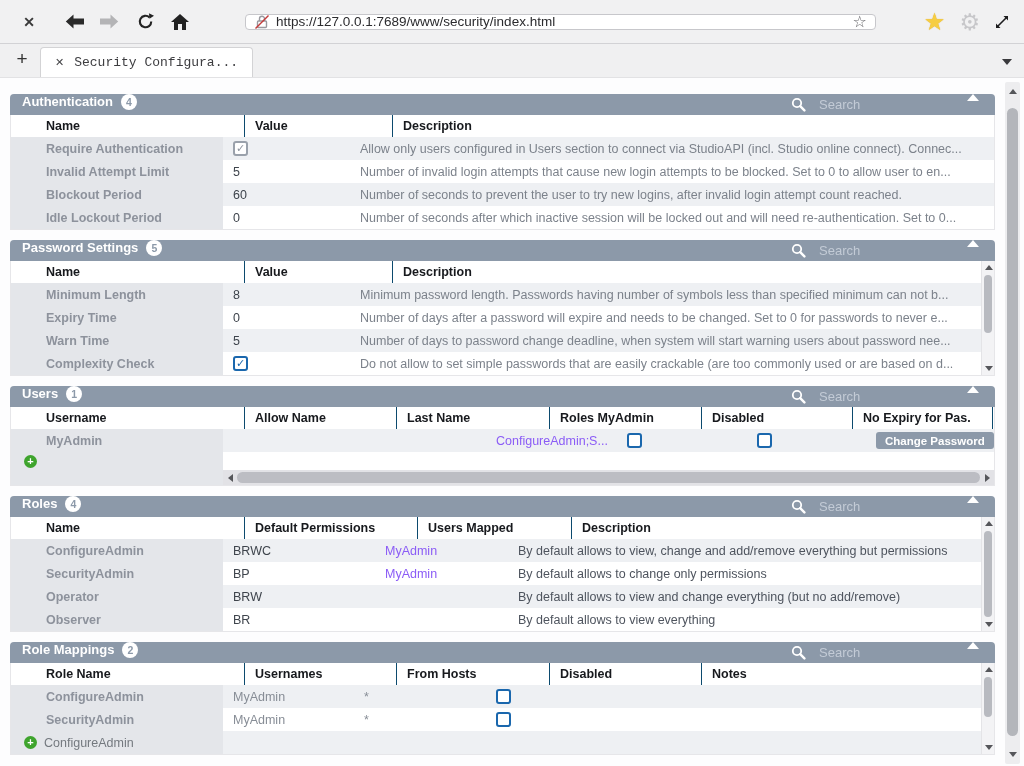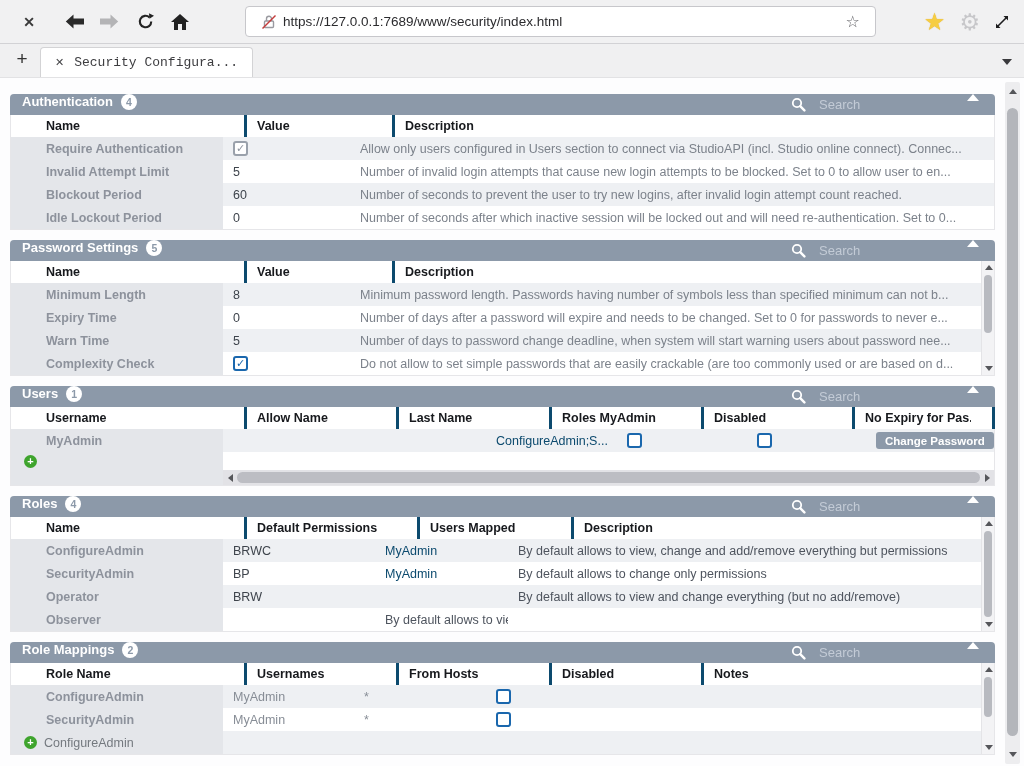--- a/index.html
+++ b/index.html
@@ -9,22 +9,22 @@
 
   
   .toolbar { position:absolute; top:0; left:0; right:0; height:44px; background:#f1f1f2;
              border-bottom:1px solid #d2d2d5; display:flex; align-items:center; }
   .tb-icon { display:inline-flex; align-items:center; justify-content:center; cursor:pointer; }
   .tb-close { margin-left:18px; width:22px; font-size:14px; font-weight:bold; color:#3a3a3a; }
   .tb-back { margin-left:22px; width:26px; }
   .tb-fwd { margin-left:8px; width:26px; }
   .tb-reload { margin-left:10px; width:26px; }
   .tb-home { margin-left:9px; width:26px; }
-  .urlbar { flex:1; margin:0 48px 0 52px; height:31px; background:#fff; border:1px solid #c7c7cb;
-            border-radius:4px; display:flex; align-items:center; padding:0 15px; }
+  .urlbar { flex:1; margin:0 48px 0 52px; height:16px; background:#fff; border:1px solid #c7c7cb;
+            border-radius:4px; display:flex; align-items:center; padding:0 8px; }
   .url-text { flex:1; border:none; outline:none; font-size:13.5px; color:#2b2b2e; margin-left:6px;
               font-family:"Liberation Sans", sans-serif; background:transparent; }
   .url-star { font-family:"DejaVu Sans", sans-serif; font-size:16px; color:#6a6a6e; cursor:pointer; }
   .bm-star { font-family:"DejaVu Sans", sans-serif; font-size:24px; color:#f6cd42;
              text-shadow:0 0 1px #d8a62c; margin-right:14px; cursor:pointer; }
   .gear { font-family:"DejaVu Sans", sans-serif; font-size:23px; color:#c7c7ca; margin-right:14px; cursor:pointer; }
   .expand { margin-right:14px; cursor:pointer; }
 
   
   .tabbar { position:absolute; top:44px; left:0; right:0; height:34px; background:#f0f0f1;
@@ -53,30 +53,30 @@
   .sec-body { position:relative; background:#fff; border:1px solid #e6e6e9; border-top:none; }
 
   .tr { display:grid; height:23px; align-items:center; }
   .tr.head { height:22px;gap:21px; }
   .kv-grid    { grid-template-columns:212px 127px 1fr; }
   .users-grid { grid-template-columns:212px 131px 132px 131px 130px 119px 1fr; }
   .roles-grid { grid-template-columns:212px 152px 133px 1fr; }
   .map-grid   { grid-template-columns:212px 131px 132px 131px 1fr; }
   .th,.td { height:100%; display:flex; align-items:center; padding-left:10px; overflow:hidden;
             white-space:nowrap; font-size:12.5px; }
-  .th { font-weight:bold; color:#17191d; border-left:3px solid #0c4a6e; }
+  .th { font-weight:bold; color:#17191d; border-left:1px solid #0c4a6e; }
   .th.first { border-left:none; }
   .first { padding-left:35px; }
   .td.first { background:#e4e6ea; color:#8d929c; font-weight:bold; }
   .odd  .td:not(.first) { background:#eef0f3; }
   .even .td:not(.first) { background:#fff; }
   .val  { color:#3e444c; }
   .desc { color:#7c828b; }
   .desc-dark { color:#4e545e; }
-  .muted { color:#0c4a6e; }
+  .muted { color:#8b5cf6; }
   .map-val { color:#878d96; font-weight:normal !important; }
   .add-label { color:#74797f; font-weight:normal; font-size:12.5px; margin-left:7px; }
 
   
   .cb { width:15px; height:15px; border-radius:3px; background:#fff; display:inline-flex;
         align-items:center; justify-content:center; cursor:pointer; flex:none; }
   .cb.gray { border:2px solid #9aa1ab; }
   .cb.blue { border:2px solid #1a67ad; }
   .cb.checked { font-family:"DejaVu Sans", sans-serif; font-size:11px; font-weight:bold; }
   .cb.checked.gray::after { content:"✓"; color:#8f959f; margin-top:-1px; }
@@ -364,20 +364,21 @@
           <div class="td desc-dark">By default allows to change only permissions</div>
         </div>
         <div class="tr roles-grid odd">
           <div class="td first">Operator</div>
           <div class="td val">BRW</div>
           <div class="td muted"></div>
           <div class="td desc-dark">By default allows to view and change everything (but no add/remove)</div>
         </div>
         <div class="tr roles-grid even">
           <div class="td first">Observer</div>
+          <div class="td val">BR</div>
           <div class="td muted"></div>
           <div class="td desc-dark">By default allows to view everything</div>
         </div>
         <div class="inner-sb">
           <span class="arr arr-top">
               <span class="tri-up"></span>
             </span>
           <span class="inner-thumb" style="top:14px; bottom:14px;"></span>
           <span class="arr arr-bot">
               <span class="tri-down"></span>

